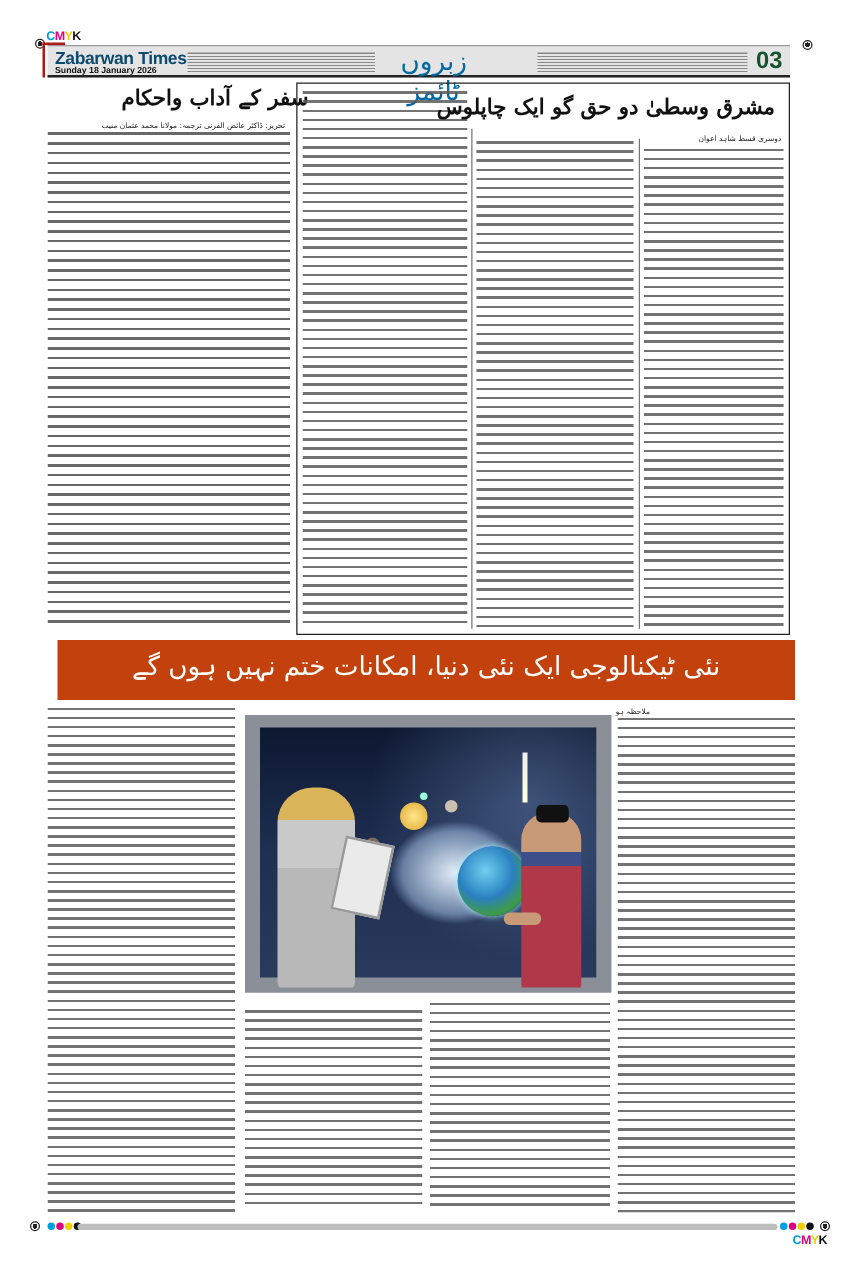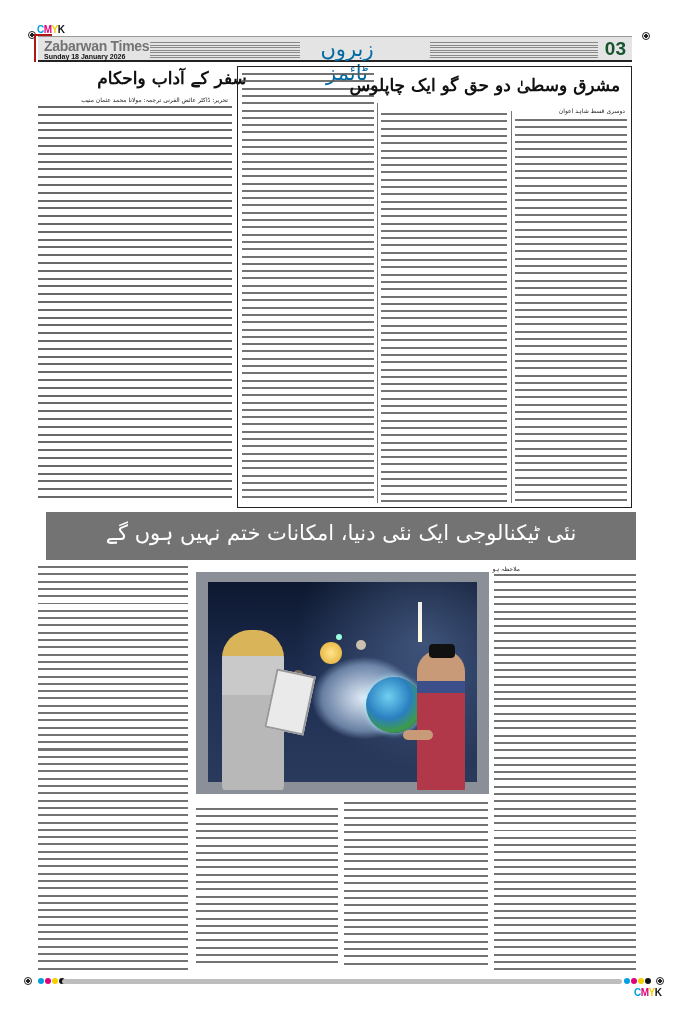--- a/index.html
+++ b/index.html
@@ -10,39 +10,39 @@
   .cmyk-label { position: absolute; font-family: "Liberation Sans", sans-serif; font-weight: bold; font-size: 10px; letter-spacing: -0.5px; }
   .cmyk-label .c { color: #00a0e0; }
   .cmyk-label .m { color: #e0007a; }
   .cmyk-label .y { color: #f2d000; }
   .cmyk-label .k { color: #111; }
 
   
   .masthead { position: absolute; left: 38px; top: 36px; width: 594px; height: 26px; background: #e4e4e4; border-top: 1px solid #999; border-bottom: 2px solid #222; }
   .masthead .red-rule { position: absolute; left: -4px; top: -3px; width: 18px; height: 2px; background: #b01818; }
   .masthead .red-vert { position: absolute; left: -4px; top: -3px; width: 2px; height: 28px; background: #b01818; }
-  .brand { position: absolute; left: 6px; top: 1px; font-family: "Liberation Sans", sans-serif; font-weight: bold; font-size: 14px; letter-spacing: -0.3px; color: #737373; }
+  .brand { position: absolute; left: 6px; top: 1px; font-family: "Liberation Sans", sans-serif; font-weight: bold; font-size: 14px; letter-spacing: -0.3px; color: #0c4a6e; }
   .issue-date { position: absolute; left: 6px; top: 16px; font-family: "Liberation Sans", sans-serif; font-weight: bold; font-size: 7px; color: #111; }
   .hatch { position: absolute; top: 5px; height: 16px; background: repeating-linear-gradient(to bottom, #888 0 1px, #e4e4e4 1px 2.5px); }
   .urdu-brand { position: absolute; left: 262px; top: 0px; width: 94px; height: 24px; direction: rtl; text-align: center; font-family: "DejaVu Serif", serif; font-size: 21px; color: #0369a1; }
   .page-number { position: absolute; right: 6px; top: 1px; font-family: "Liberation Sans", sans-serif; font-weight: bold; font-size: 19px; color: #14532d; }
 
   
   .col { position: absolute; overflow: hidden; direction: rtl; }
   .lines { position: absolute; inset: 0; background: repeating-linear-gradient(to bottom, transparent 0 2px, #5a5a5a 2px 4px, transparent 4px 7.3px); opacity: 0.85; }
   .lines.dense { background: repeating-linear-gradient(to bottom, transparent 0 2px, #4e4e4e 2px 4px, transparent 4px 7.8px); }
   .col .txt { position: absolute; inset: 0; font-size: 5px; line-height: 7.3px; color: transparent; text-align: justify; overflow: hidden; }
 
   .headline-urdu { position: absolute; direction: rtl; text-align: center; font-family: "DejaVu Serif", serif; font-weight: bold; color: #111; white-space: nowrap; }
   .byline { position: absolute; direction: rtl; font-size: 6px; color: #222; white-space: nowrap; }
 
   .box-article { position: absolute; left: 237px; top: 66px; width: 395px; height: 442px; border: 1.5px solid #222; }
   .gutter-rule { position: absolute; width: 1px; background: #777; }
 
-  .banner { position: absolute; left: 46px; top: 512px; width: 590px; height: 48px; background: #737373; }
+  .banner { position: absolute; left: 46px; top: 512px; width: 590px; height: 48px; background: #c2410c; }
   .banner .headline-urdu { color: #fff; font-size: 21px; left: 0; right: 0; top: 9px; font-weight: normal; }
 
   .photo { position: absolute; left: 196px; top: 572px; width: 293px; height: 222px; border: 4px solid #8a8f98; background: #8a8f98; overflow: hidden; }
   .photo .scene { position: absolute; left: 8px; top: 6px; right: 8px; bottom: 8px;
     background:
       radial-gradient(ellipse 70px 55px at 58% 58%, rgba(235,245,255,0.95), rgba(170,200,235,0.5) 60%, transparent 75%),
       radial-gradient(circle at 80% 30%, rgba(120,150,200,0.4), transparent 50%),
       linear-gradient(180deg, #0d1830 0%, #1f2f52 50%, #2a3a5c 100%); }
   .photo .sun { position: absolute; left: 112px; top: 60px; width: 22px; height: 22px; border-radius: 50%; background: radial-gradient(circle, #ffe58a, #e0a830); }
   .photo .planet { position: absolute; border-radius: 50%; }

